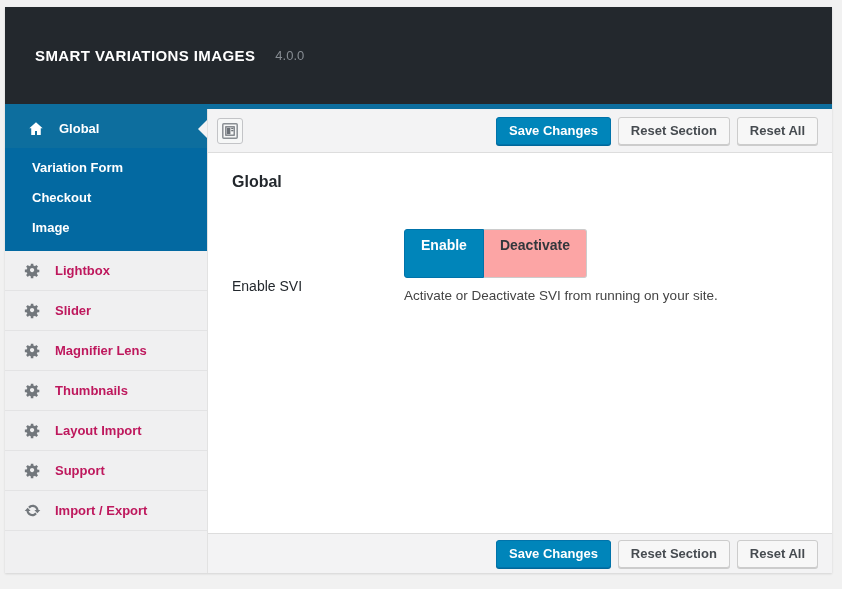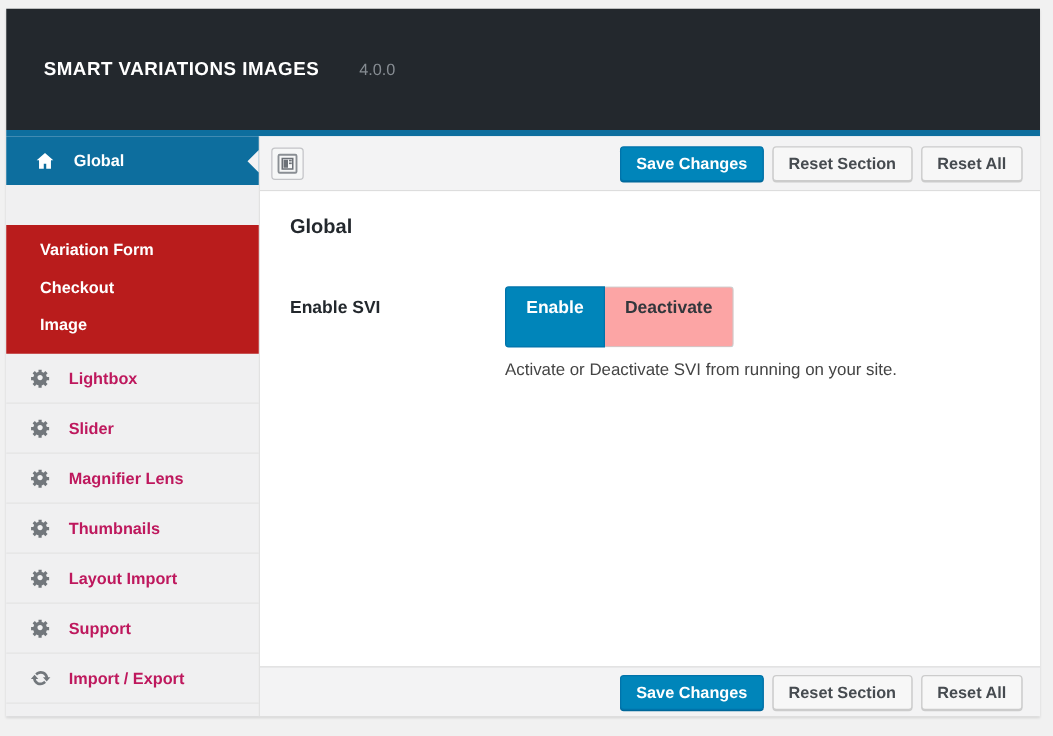--- a/index.html
+++ b/index.html
@@ -30,21 +30,21 @@
   }
   .header .title {
     color: #ffffff;
     font-size: 15px;
     font-weight: bold;
     letter-spacing: .4px;
   }
   .header .version {
     color: #868c92;
     font-size: 13px;
-    margin-left: 22px;
+    margin-left: 10px;
     font-weight: normal;
   }
   .accent-bar { height: 5px; background: #0d6e9e; flex: 0 0 auto; }
 
   
   .body { flex: 1; display: flex; min-height: 0; }
 
   
   .sidebar {
     width: 203px;
@@ -70,23 +70,22 @@
   .menu-arrow {
     position: absolute;
     right: 0; top: 50%;
     margin-top: -9px;
     width: 0; height: 0;
     border-top: 9px solid transparent;
     border-bottom: 9px solid transparent;
     border-right: 9px solid #f3f3f4;
   }
   .submenu {
-    background: #b91c1c;
+    background: #0369a1;
     padding: 5px 0 8px 0;
-    margin-top: 32px;
   }
   .submenu-item {
     height: 30px;
     line-height: 30px;
     color: #ffffff;
     font-size: 13px;
     font-weight: bold;
     padding-left: 27px;
     cursor: pointer;
   }
@@ -163,23 +162,24 @@
   }
   .setting-row {
     margin-top: 38px;
     display: flex;
     align-items: flex-start;
   }
   .setting-label {
     width: 172px;
     flex: 0 0 172px;
     font-size: 14px;
-    font-weight: bold;
+    font-weight: normal;
     color: #23282d;
     padding-top: 8px;
+    margin-top: 41px;
   }
   .segmented {
     display: inline-flex;
     border-radius: 3px;
   }
   .seg {
     height: 49px;
     line-height: 31px;
     padding: 0 16px;
     font-family: "Liberation Sans", sans-serif;

